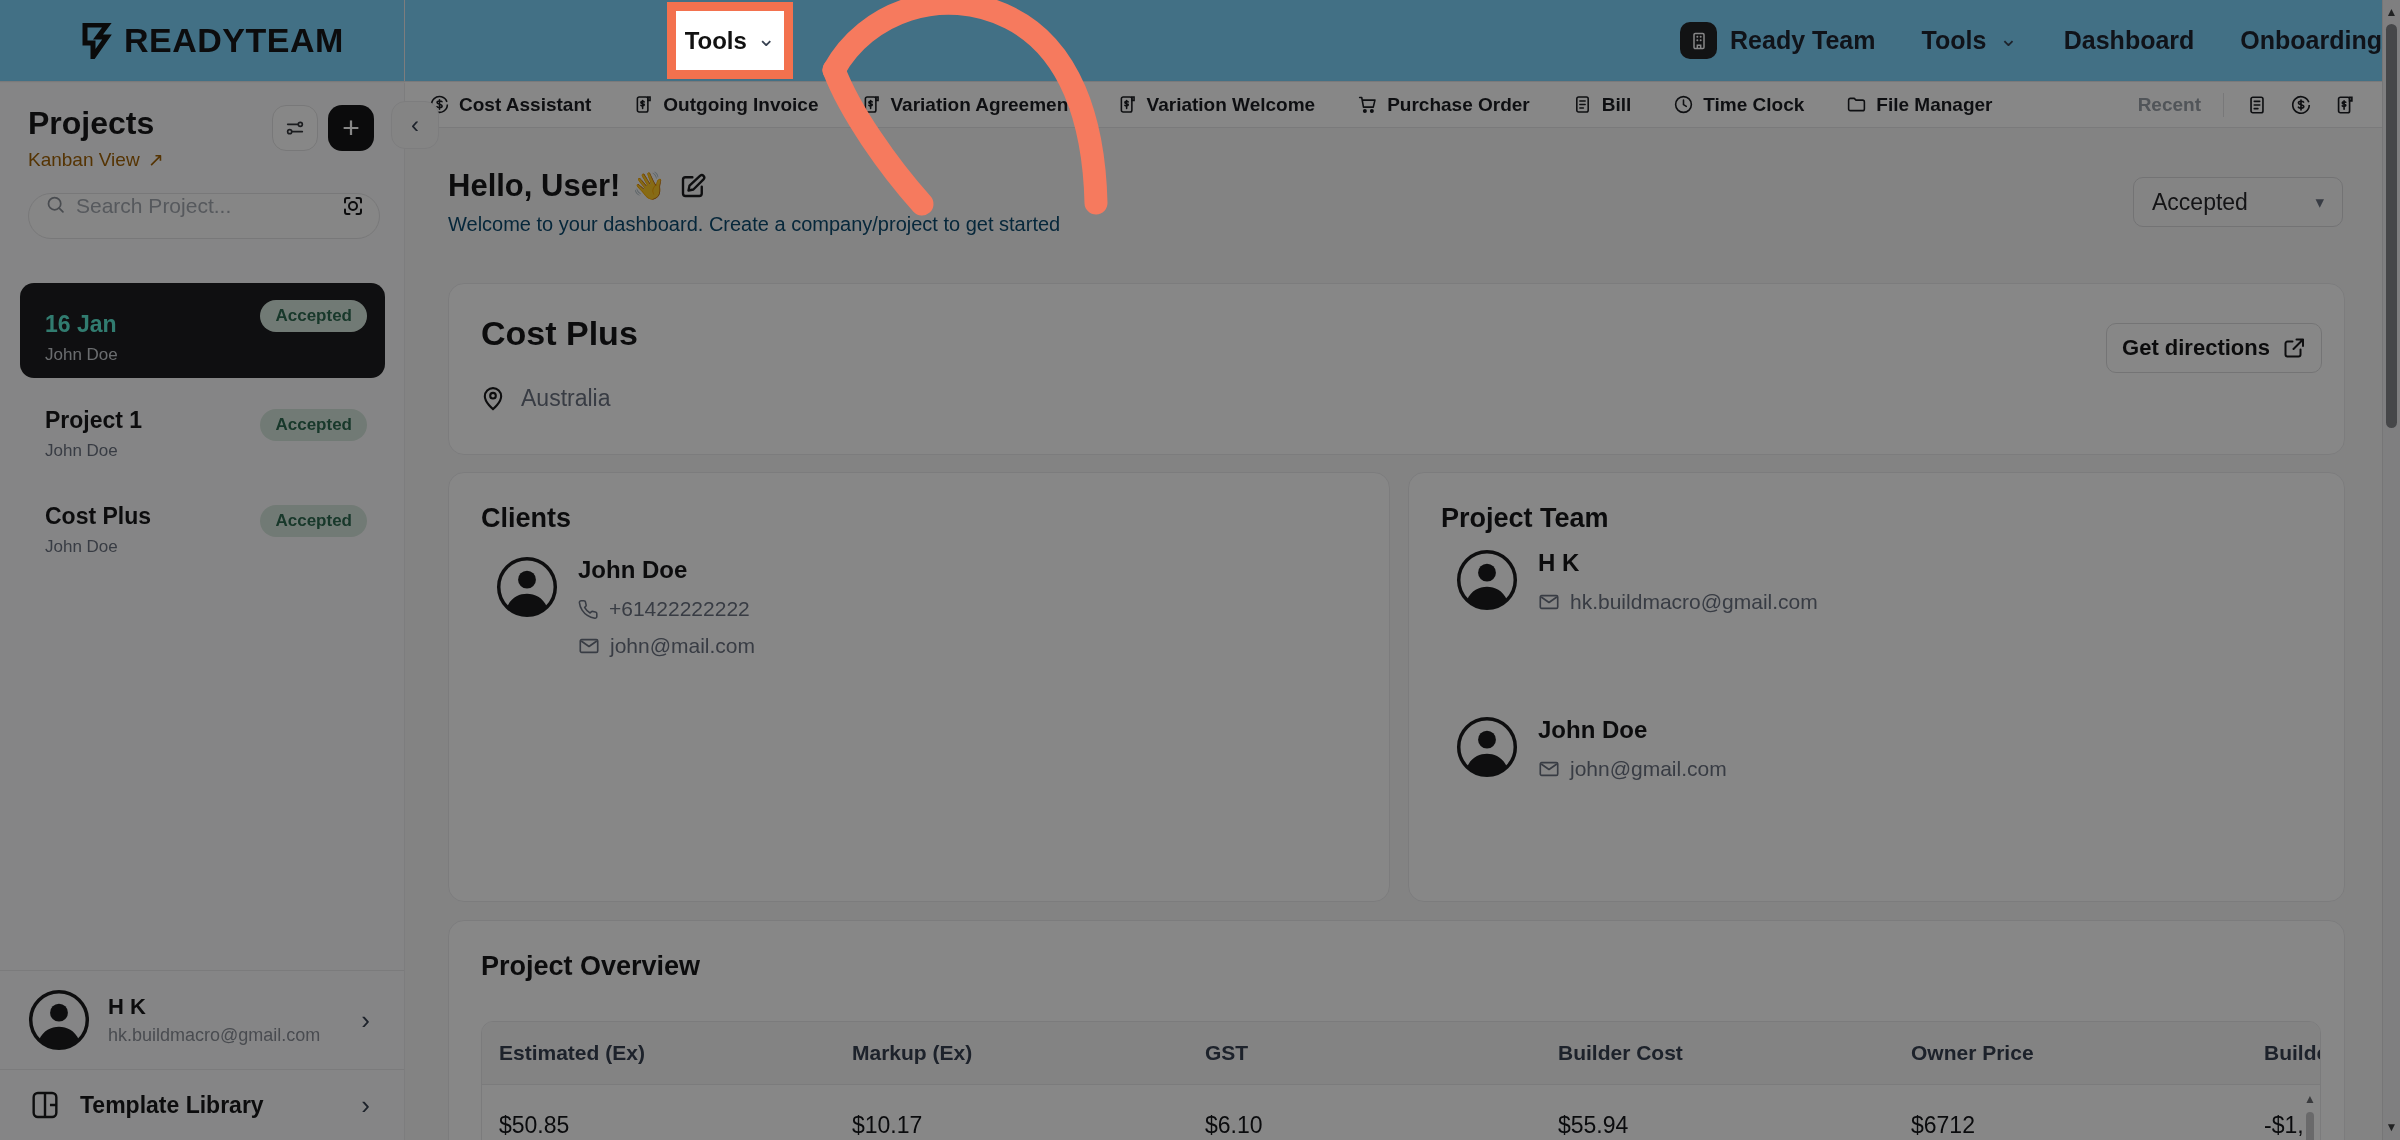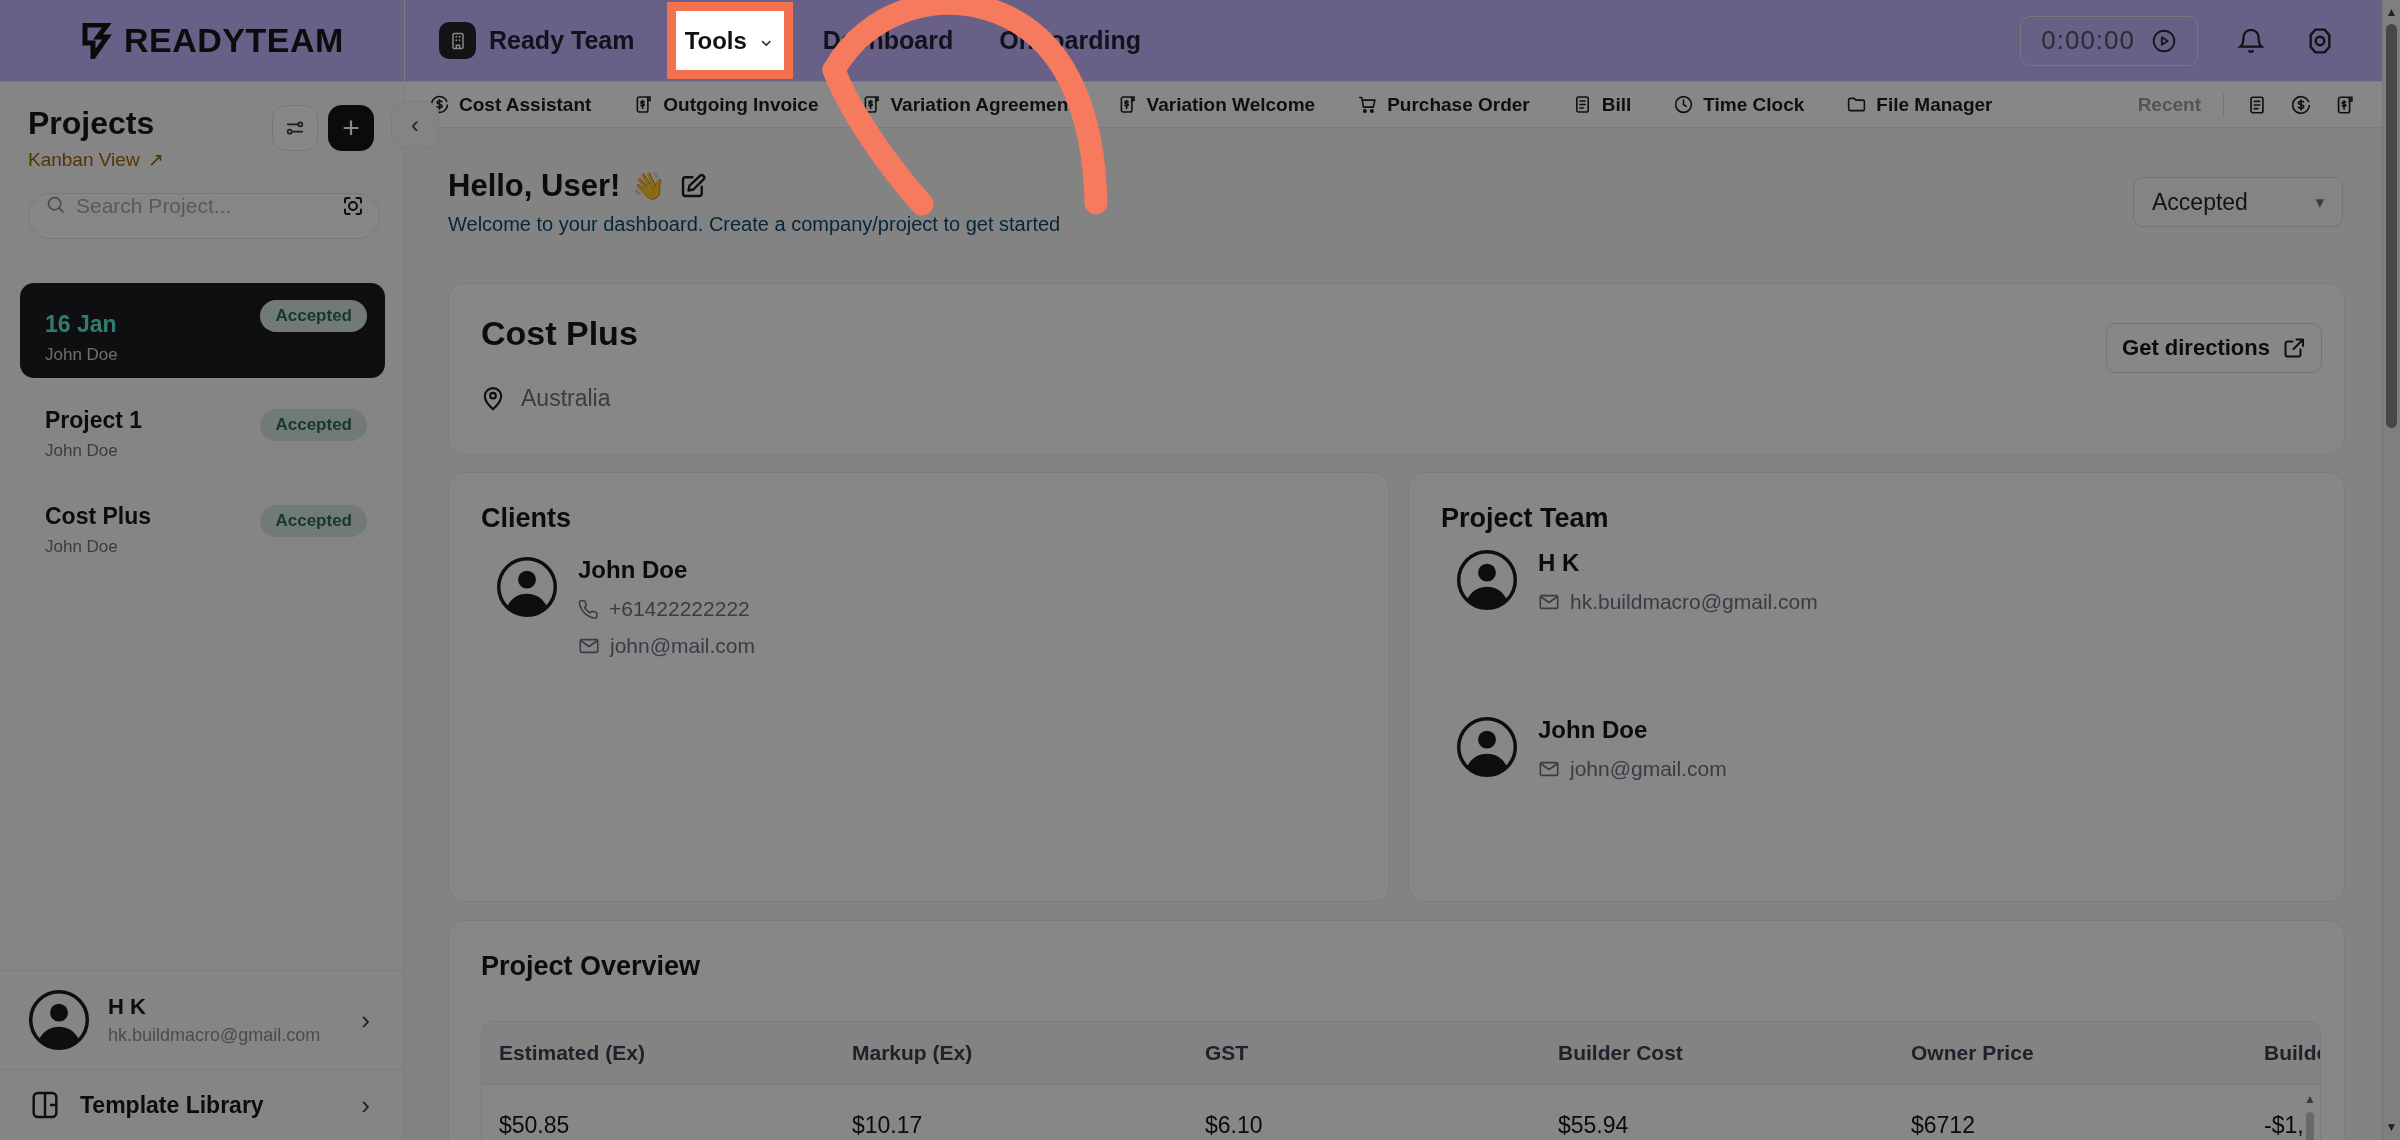--- a/index.html
+++ b/index.html
@@ -6,21 +6,21 @@
     --ink:#17181a; --muted:#6b7280; --soft:#9ca3af; --line:#e7e7e9;
     --page:#f7f7f8; --card:#ffffff; --dark:#1c1d1f;
     --badge-bg:#d6e7dd; --badge-tx:#2f6b51; --accent:#f3714e; --arrow:#f67a5e;
   }
   *{box-sizing:border-box; margin:0; padding:0;}
   html,body{width:2400px;height:1140px;}
   body{font-family:"Liberation Sans","DejaVu Sans",sans-serif;color:var(--ink);}
   .app{position:relative;width:2400px;height:1140px;background:var(--page);overflow:hidden;}
 
   
-  .header{position:absolute;left:0;top:0;width:2382px;height:82px;background:#c4b5fd;
+  .header{position:absolute;left:0;top:0;width:2382px;height:82px;background:#7dd3fc;
     border-bottom:1px solid var(--line);display:flex;align-items:center;justify-content:space-between;}
   .brand{width:405px;height:100%;display:flex;align-items:center;padding-left:82px;gap:10px;
     border-right:1px solid #ececee;}
   .brand-mark{width:32px;height:36px;}
   .brand-name{font-size:34px;font-weight:800;letter-spacing:.5px;}
   .nav{display:flex;align-items:center;gap:46px;margin-left:34px;}
   .nav-item{display:flex;align-items:center;gap:13px;font-size:25px;font-weight:700;color:#1f2430;cursor:pointer;}
   .nav-chip{width:37px;height:37px;border-radius:10px;background:#232427;display:flex;align-items:center;justify-content:center;}
   .caret{font-size:22px;color:#374151;font-weight:400;transform:translateY(-2px);}
   .header-right{margin-left:auto;display:flex;align-items:center;gap:38px;padding-right:46px;}
@@ -149,37 +149,20 @@
         <span class="caret">⌄</span>
       </div>
       <div class="nav-item">
         <span>Dashboard</span>
       </div>
       <div class="nav-item">
         <span>Onboarding</span>
       </div>
     </div>
 
-    <div class="header-right">
-      <div class="timer-pill">
-        <span class="timer-text">0:00:00</span>
-        <svg class="ic" width="26" height="26" viewBox="0 0 24 24" fill="none" stroke="#2b2d31" stroke-width="1.7">
-          <circle cx="12" cy="12" r="9.5"></circle>
-            <path d="M10 8.5v7l5.5-3.5z" stroke-linejoin="round"></path>
-        </svg>
-      </div>
-      <svg class="ic" width="30" height="30" viewBox="0 0 24 24" fill="none" stroke="#202227" stroke-width="1.8" stroke-linecap="round">
-        <path d="M6 9a6 6 0 1 1 12 0c0 5.5 2.5 7.5 2.5 7.5h-17S6 14.5 6 9"></path>
-          <path d="M10.5 20a2 2 0 0 0 3 0"></path>
-      </svg>
-      <svg class="ic" width="32" height="32" viewBox="0 0 24 24" fill="none" stroke="#202227" stroke-width="1.8" stroke-linejoin="round">
-        <path d="M8.5 3.5h7l3.5 4v9l-3.5 4h-7l-3.5-4v-9z"></path>
-          <circle cx="12" cy="12" r="3.2"></circle>
-      </svg>
-    </div>
   </div>
 
   <div class="toolbar">
     <div class="tb-items">
       <div class="tb-item">
         <svg class="ic" width="21" height="21" viewBox="0 0 24 24" fill="none" stroke="#1c1e22" stroke-width="1.8">
           <path d="M20.5 9A9 9 0 1 0 21 12"></path>
             <path d="M12 6.5v11M14.8 8.8c-.6-1-5.6-1.6-5.6.9s5.8 1.4 5.8 4c0 2.2-4.6 2.4-5.8.7" stroke-linecap="round"></path>
         </svg>
         <span>Cost Assistant</span>

